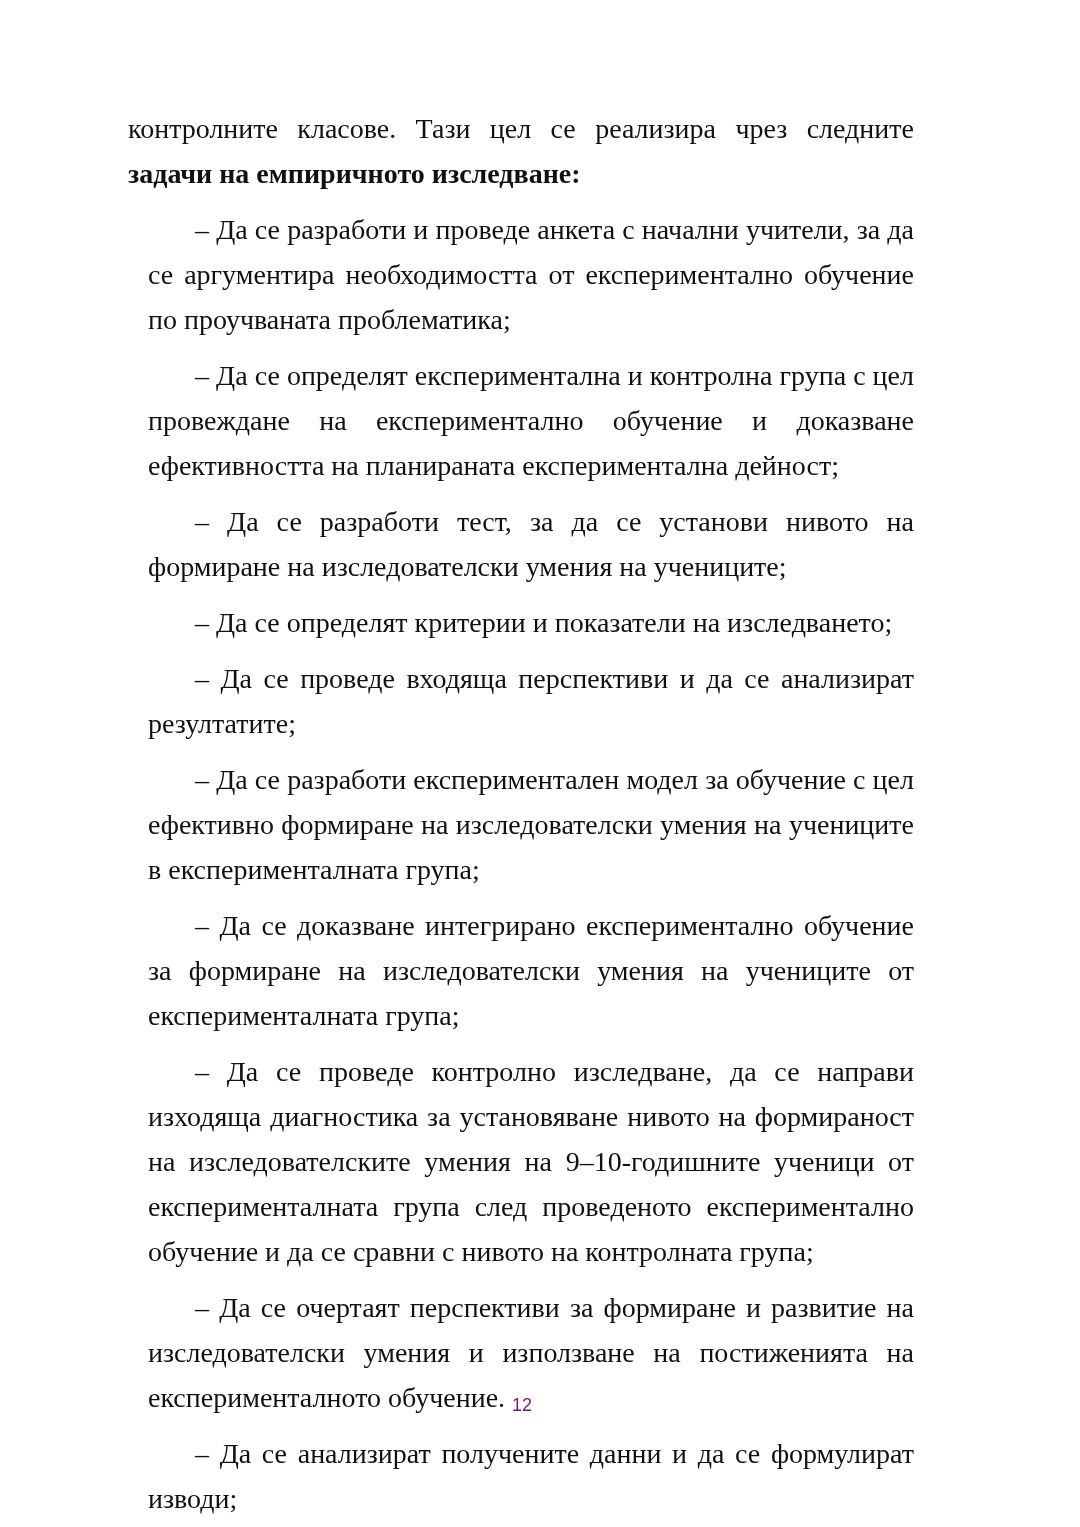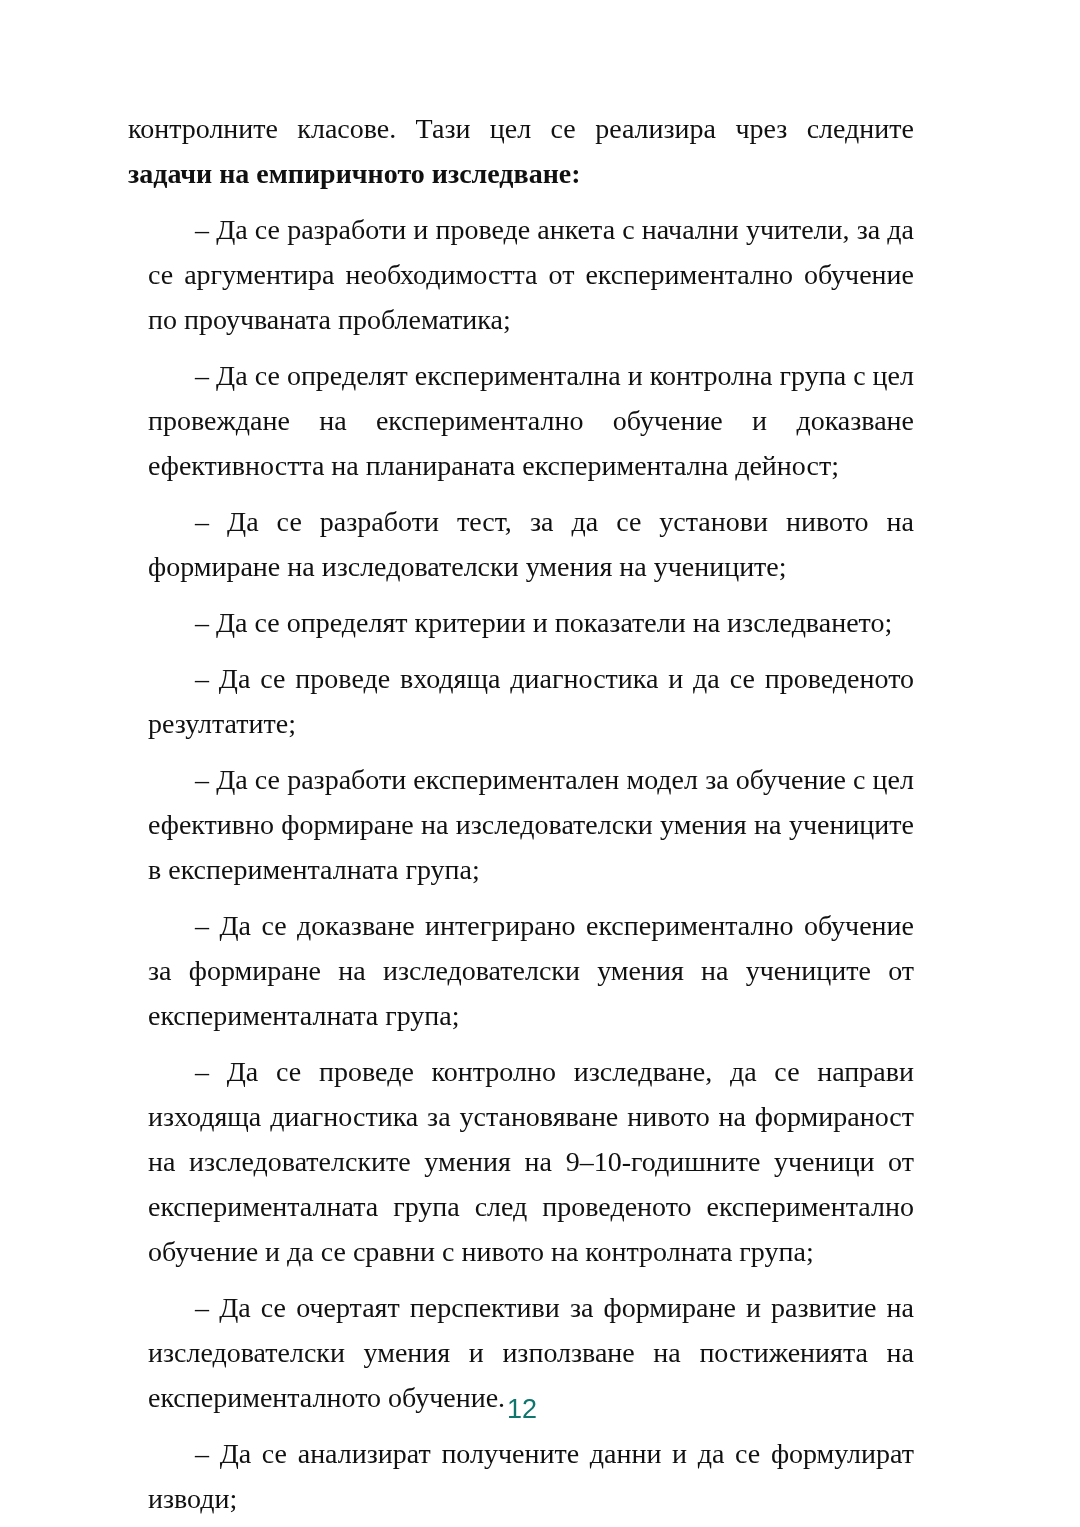--- a/index.html
+++ b/index.html
@@ -35,37 +35,37 @@
   .bold {
     font-weight: bold;
   }
   .page-number {
     position: absolute;
     top: 1396px;
     left: 0;
     width: 100%;
     text-align: center;
     font-family: "Liberation Sans", "DejaVu Sans", sans-serif;
-    font-size: 27px;
-    color: #0f766e;
+    font-size: 18px;
+    color: #701a75;
     line-height: 1;
   }
 </style>
 </head>
 <body>
 
 <div class="page">
 
   <p class="para intro"><span>контролните класове. Тази цел се реализира чрез следните </span><span class="bold">задачи на емпиричното изследване:</span></p>
 
   <p class="para task">– Да се разработи и проведе анкета с начални учители, за да се аргументира необходимостта от експериментално обучение по проучваната проблематика;</p>
   <p class="para task">– Да се определят експериментална и контролна група с цел провеждане на експериментално обучение и доказване ефективността на планираната експериментална дейност;</p>
   <p class="para task">– Да се разработи тест, за да се установи нивото на формиране на изследователски умения на учениците;</p>
   <p class="para task">– Да се определят критерии и показатели на изследването;</p>
-  <p class="para task">– Да се проведе входяща диагностика и да се проведеното резултатите;</p>
+  <p class="para task">– Да се проведе входяща перспективи и да се анализират резултатите;</p>
   <p class="para task">– Да се разработи експериментален модел за обучение с цел ефективно формиране на изследователски умения на учениците в експерименталната група;</p>
   <p class="para task">– Да се доказване интегрирано експериментално обучение за формиране на изследователски умения на учениците от експерименталната група;</p>
   <p class="para task">– Да се проведе контролно изследване, да се направи изходяща диагностика за установяване нивото на формираност на изследователските умения на 9–10-годишните ученици от експерименталната група след проведеното експериментално обучение и да се сравни с нивото на контролната група;</p>
   <p class="para task">– Да се очертаят перспективи за формиране и развитие на изследователски умения и използване на постиженията на експерименталното обучение.</p>
   <p class="para task">– Да се анализират получените данни и да се формулират изводи;</p>
 
   <div class="page-number">12</div>
 
 </div>
 

